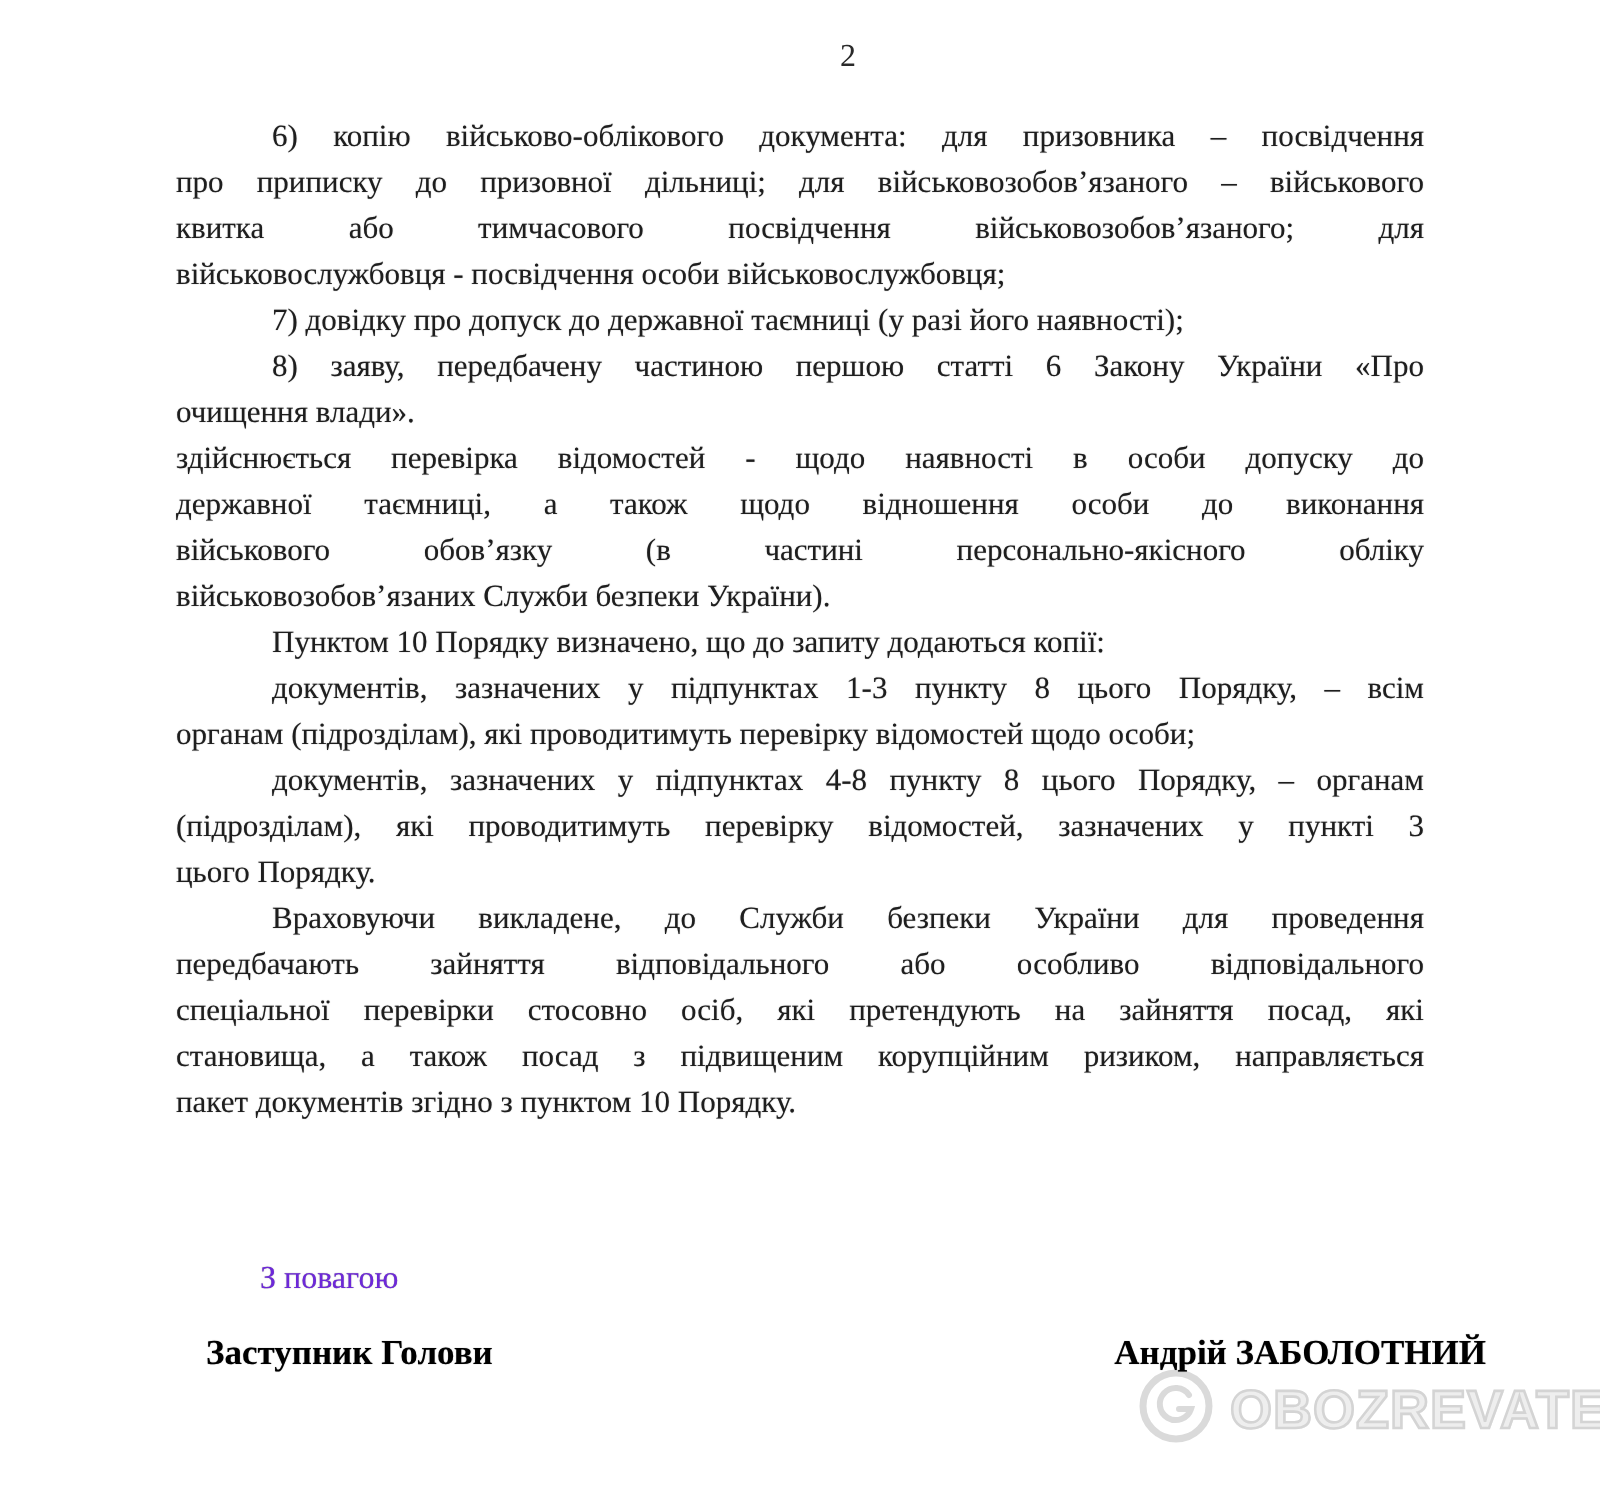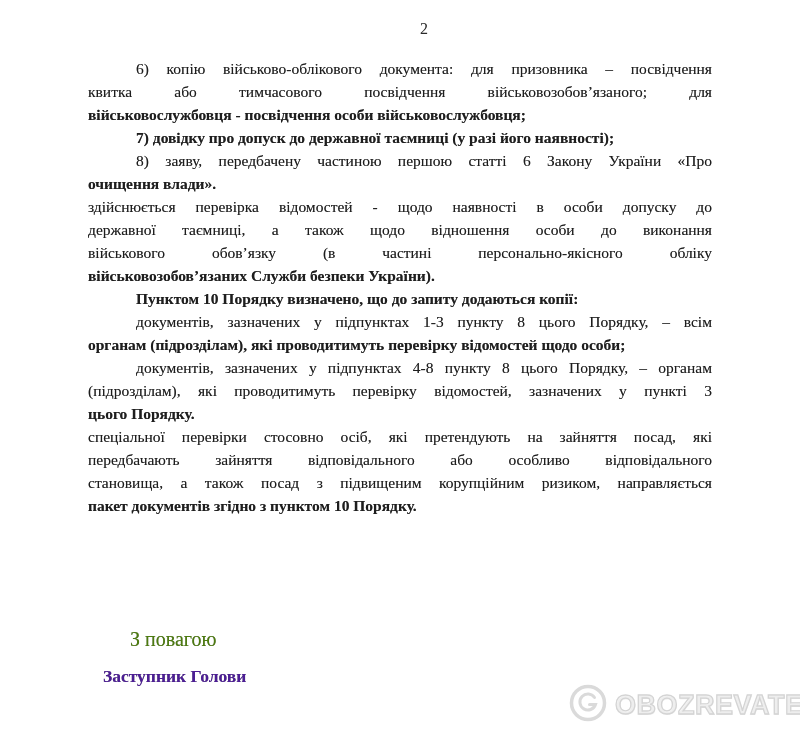--- a/index.html
+++ b/index.html
@@ -31,47 +31,47 @@
     color: #1e1e1e;
     text-shadow: 0 0 0.5px rgba(30,30,30,0.5);
   }
   .line {
     line-height: 23px;
     text-align: justify;
     text-align-last: justify;
     white-space: normal;
   }
   .line.first { text-indent: 48px; }
-  .line.last { text-align-last: left; font-weight: bold; }
+  .line.last { text-align-last: left; }
   .closing {
     position: absolute;
     top: 628px;
     left: 88px;
     width: 624px;
     padding-left: 42px;
     box-sizing: border-box;
-    font-size: 20px;
+    font-size: 16px;
     line-height: 23px;
-    color: #4d7c0f;
+    color: #6d28d9;
     text-shadow: 0 0 0.5px rgba(30,30,30,0.5);
   }
   .sig-row {
     position: absolute;
     top: 666px;
     left: 88px;
     width: 655px;
     display: flex;
     justify-content: space-between;
     align-items: baseline;
     z-index: 2;
   }
   .sig-pos, .sig-name {
     font-weight: bold;
     font-size: 17.5px;
-    color: #4c1d95;
+    color: #000000;
     text-shadow: 0 0 0.5px rgba(20,20,20,0.5);
     white-space: nowrap;
   }
   .sig-pos { margin-left: 15px; }
   .watermark {
     position: absolute;
     top: 683px;
     left: 568px;
     display: flex;
     align-items: center;
@@ -93,45 +93,48 @@
 </style>
 </head>
 <body>
 
 <div class="page">
 
   <div class="page-number">2</div>
 
   <div class="content" id="body-text">
       <div class="line first">6) копію військово-облікового документа: для призовника – посвідчення</div>
+      <div class="line">про приписку до призовної дільниці; для військовозобов’язаного – військового</div>
       <div class="line">квитка або тимчасового посвідчення військовозобов’язаного; для</div>
       <div class="line last">військовослужбовця - посвідчення особи військовослужбовця;</div>
       <div class="line first last">7) довідку про допуск до державної таємниці (у разі його наявності);</div>
       <div class="line first">8) заяву, передбачену частиною першою статті 6 Закону України «Про</div>
       <div class="line last">очищення влади».</div>
       <div class="line">здійснюється перевірка відомостей - щодо наявності в особи допуску до</div>
       <div class="line">державної таємниці, а також щодо відношення особи до виконання</div>
       <div class="line">військового обов’язку (в частині персонально-якісного обліку</div>
       <div class="line last">військовозобов’язаних Служби безпеки України).</div>
       <div class="line first last">Пунктом 10 Порядку визначено, що до запиту додаються копії:</div>
       <div class="line first">документів, зазначених у підпунктах 1-3 пункту 8 цього Порядку, – всім</div>
       <div class="line last">органам (підрозділам), які проводитимуть перевірку відомостей щодо особи;</div>
       <div class="line first">документів, зазначених у підпунктах 4-8 пункту 8 цього Порядку, – органам</div>
       <div class="line">(підрозділам), які проводитимуть перевірку відомостей, зазначених у пункті 3</div>
       <div class="line last">цього Порядку.</div>
+      <div class="line first">Враховуючи викладене, до Служби безпеки України для проведення</div>
+      <div class="line">передбачають зайняття відповідального або особливо відповідального</div>
       <div class="line">спеціальної перевірки стосовно осіб, які претендують на зайняття посад, які</div>
-      <div class="line">передбачають зайняття відповідального або особливо відповідального</div>
       <div class="line">становища, а також посад з підвищеним корупційним ризиком, направляється</div>
       <div class="line last">пакет документів згідно з пунктом 10 Порядку.</div>
     </div>
 
   <div class="closing">З повагою</div>
 
   <div class="sig-row">
     <span class="sig-pos">Заступник Голови</span>
+    <span class="sig-name">Андрій ЗАБОЛОТНИЙ</span>
   </div>
 
   <div class="watermark">
     <span class="wm-logo">
       <svg width="40" height="40" viewBox="0 0 40 40">
         <circle cx="20" cy="20" r="16.5" fill="none" stroke="#d4d4d4" stroke-width="3.5"></circle>
         <path d="M 26.5 14.5 A 8 8 0 1 0 27.5 21.5 L 21.5 21.5" fill="none" stroke="#d4d4d4" stroke-width="3" stroke-linecap="round"></path>
       </svg>
     </span>
     <span class="wm-text">OBOZREVATEL</span>

